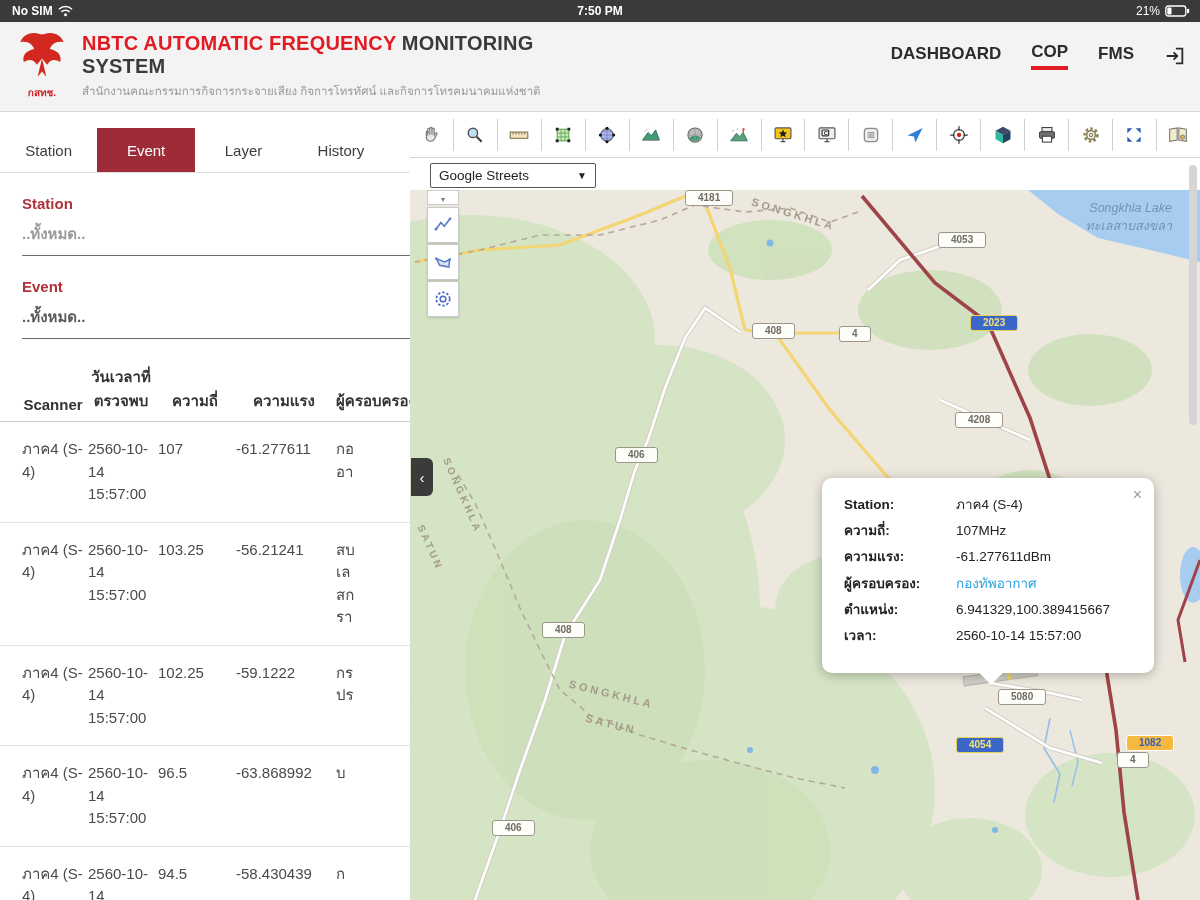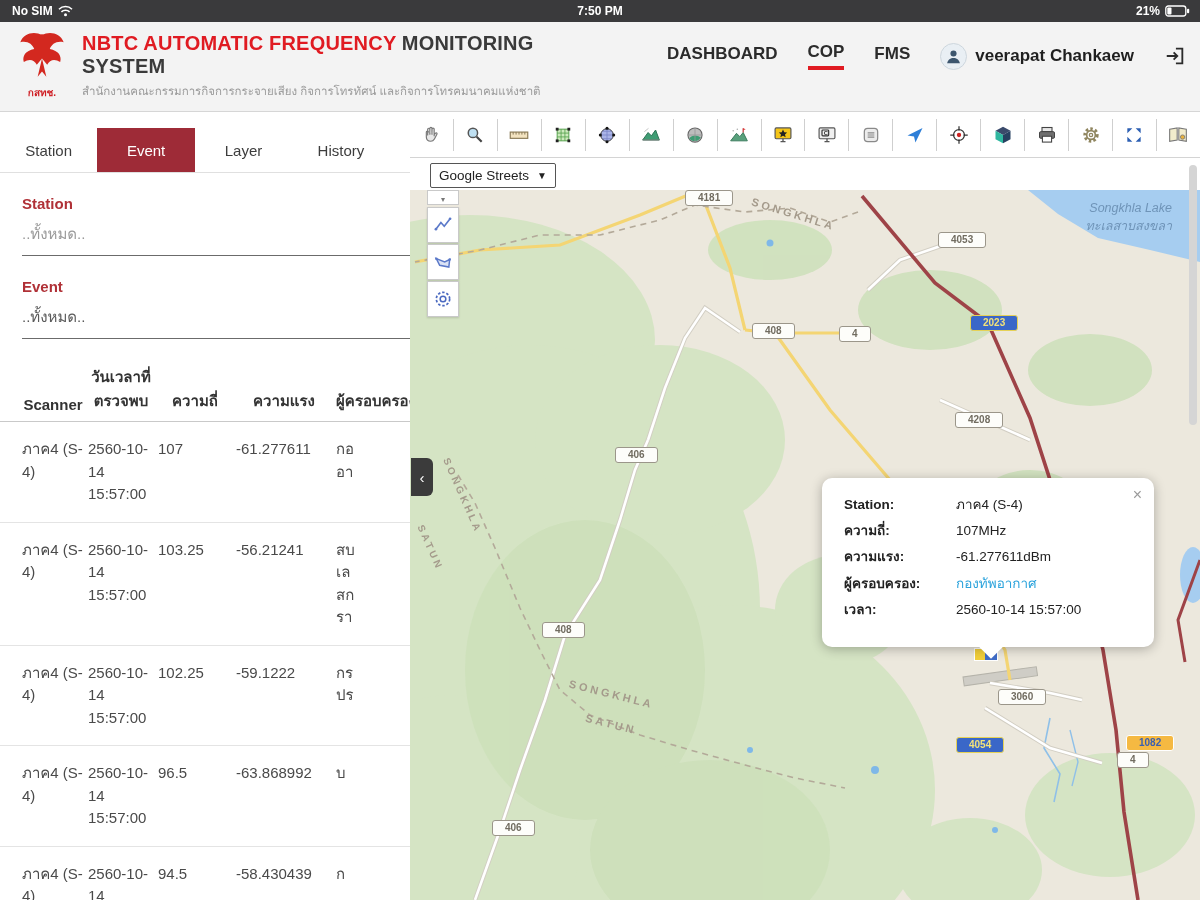--- a/index.html
+++ b/index.html
@@ -5,21 +5,21 @@
   html,body{margin:0;padding:0;background:#888;}
   *{box-sizing:border-box;}
   #app{position:relative;width:1200px;height:900px;overflow:hidden;
        font-family:"Liberation Sans","DejaVu Sans",sans-serif;background:#fff;}
 
   
   .statusbar{position:absolute;left:0;top:0;width:1200px;height:22px;background:#3a3a3c;
              color:#fff;font-size:12px;display:flex;align-items:center;}
   .sb-left{position:absolute;left:12px;display:flex;align-items:center;gap:5px;font-weight:bold;}
   .sb-center{position:absolute;left:0;right:0;text-align:center;font-weight:bold;}
-  .sb-right{position:absolute;right:10px;display:flex;align-items:center;gap:5px;font-weight:bold;}
+  .sb-right{position:absolute;right:10px;display:flex;align-items:center;gap:5px;font-weight:normal;}
 
   
   .header{position:absolute;left:0;top:22px;width:1200px;height:90px;background:#f3f3f3;
           border-bottom:1px solid #d6d6d6;}
   .logo{position:absolute;left:14px;top:6px;width:56px;height:80px;text-align:center;}
   .logo-caption{font-size:10px;color:#cf1f25;font-weight:bold;margin-top:-3px;}
   .titleblock{position:absolute;left:82px;top:10px;width:530px;}
   .title{font-size:20px;font-weight:bold;letter-spacing:.2px;}
   .title .red{color:#e01b22;}
   .title .dark{color:#3a3a3a;}
@@ -35,21 +35,21 @@
   
   .sidebar{position:absolute;left:0;top:128px;width:488px;height:788px;background:#fff;
            border-right:1px solid #0c4a6e;overflow:hidden;}
   .tabs{display:flex;height:45px;border-bottom:1px solid #e0e0e0;}
   .tab{flex:1;display:flex;align-items:center;justify-content:center;font-size:15px;
        color:#3d3d3d;cursor:pointer;}
   .tab.active{background:#9e2b37;color:#fff;}
   .filter{padding:0 22px;}
   .filter-label{margin-top:22px;font-size:15px;font-weight:bold;color:#b03137;}
   .selectline{position:relative;margin-top:10px;padding-bottom:9px;border-bottom:1.5px solid #6b6b6b;
-              font-size:15px;cursor:pointer;}
+              font-size:15px;cursor:pointer;font-weight:bold;}
   .selectline .val{color:#9a9a9a;}
   .selectline.darker .val{color:#5a5a5a;}
   .selectline .caret{position:absolute;right:2px;top:2px;color:#333;font-size:12px;}
 
   
   table.evt{border-collapse:collapse;table-layout:fixed;width:420px;margin-top:26px;
             font-size:15px;color:#4a4a4a;}
   table.evt th{font-weight:bold;color:#333;text-align:center;vertical-align:bottom;
                padding:0 4px 8px 0;border-bottom:1px solid #c9c9c9;white-space:pre-line;}
   table.evt td{vertical-align:top;padding:16px 4px 16px 0;border-bottom:1px solid #e4e4e4;
@@ -61,21 +61,21 @@
   .c5{width:84px;white-space:pre-line;}
   th.c5{white-space:nowrap;}
 
   
   .maparea{position:absolute;left:410px;top:112px;width:790px;height:788px;background:#fff;}
   .toolbar{position:absolute;left:0;top:0;width:790px;height:46px;display:flex;
            align-items:center;border-bottom:1px solid #d4d4d4;background:#fff;}
   .tbtn{flex:1;height:32px;display:flex;align-items:center;justify-content:center;
         border-left:1px solid #cfcfcf;cursor:pointer;}
   .tbtn:first-child{border-left:none;}
-  .basemap{position:absolute;left:20px;top:51px;width:126px;height:25px;background:#fff;
+  .basemap{position:absolute;left:20px;top:51px;width:166px;height:25px;background:#fff;
            border:1.5px solid #555;border-radius:2px;display:flex;align-items:center;
            padding:0 8px;font-size:13.5px;color:#222;cursor:pointer;z-index:30;}
   .basemap .caret{margin-left:auto;font-size:10px;color:#222;}
 
   .mapcanvas{position:absolute;left:0;top:78px;width:790px;height:710px;overflow:hidden;
              background:#ece8dd;}
   .mapsvg{position:absolute;left:0;top:0;}
 
   
   .maplabel{position:absolute;color:#a49a8b;font-size:11px;font-weight:bold;
@@ -161,29 +161,20 @@
       <div class="title">
         <span class="red">NBTC AUTOMATIC FREQUENCY</span>
         <span class="dark">MONITORING SYSTEM</span>
       </div>
       <div class="subtitle">สำนักงานคณะกรรมการกิจการกระจายเสียง กิจการโทรทัศน์ และกิจการโทรคมนาคมแห่งชาติ</div>
     </div>
     <div class="topnav">
       <span class="navitem">DASHBOARD</span>
       <span class="navitem active">COP</span>
       <span class="navitem">FMS</span>
-      <span class="userblock">
-        <span class="avatar">
-          <svg width="17" height="17" viewBox="0 0 20 20">
-            <circle cx="10" cy="6.5" r="3.6" fill="#3d566e"></circle>
-            <path d="M2.5 18c.8-4.4 4-6.3 7.5-6.3s6.7 1.9 7.5 6.3z" fill="#3d566e"></path>
-          </svg>
-        </span>
-        <span class="username">veerapat Chankaew</span>
-      </span>
       <svg width="22" height="22" viewBox="0 0 24 24">
         <path d="M13 4h7v16h-7" fill="none" stroke="#2b2b2b" stroke-width="2"></path>
         <path d="M3 12h11M10.5 8l4 4-4 4" fill="none" stroke="#2b2b2b" stroke-width="2"></path>
       </svg>
     </div>
   </div>
 
   <div class="sidebar">
     <div class="tabs">
       <div class="tab">Station</div>
@@ -507,21 +498,21 @@
 
       <div class="badge" style="left:275px;top:0px;">4181</div>
       <div class="badge" style="left:528px;top:42px;">4053</div>
       <div class="badge blue" style="left:560px;top:125px;">2023</div>
       <div class="badge" style="left:342px;top:133px;">408</div>
       <div class="badge" style="left:429px;top:136px;">4</div>
       <div class="badge" style="left:545px;top:222px;">4208</div>
       <div class="badge" style="left:205px;top:257px;">406</div>
       <div class="badge" style="left:132px;top:432px;">408</div>
       <div class="badge" style="left:82px;top:630px;">406</div>
-      <div class="badge" style="left:588px;top:499px;">3060</div>
+      <div class="badge" style="left:588px;top:499px;">5080</div>
       <div class="badge blue" style="left:546px;top:547px;">4054</div>
       <div class="badge orange" style="left:716px;top:545px;">1082</div>
       <div class="badge" style="left:707px;top:562px;">4</div>
 
       <div class="marker">
         <div class="my"></div>
           <div class="mb"></div>
       </div>
 
       <div class="popup">
@@ -535,20 +526,24 @@
           <span class="pv">107MHz</span>
         </div>
         <div class="prow">
           <span class="pl">ความแรง:</span>
           <span class="pv">-61.277611dBm</span>
         </div>
         <div class="prow">
           <span class="pl">ผู้ครอบครอง:</span>
           <span class="pv link">กองทัพอากาศ</span>
         </div>
+        <div class="prow">
+          <span class="pl">ตำแหน่ง:</span>
+          <span class="pv">6.941329,100.389415667</span>
+        </div>
         <div class="prow" style="margin-bottom:12px;">
           <span class="pl">เวลา:</span>
           <span class="pv">2560-10-14 15:57:00</span>
         </div>
         <div class="popup-tail"></div>
       </div>
     </div>
   </div>
 </div>
 

